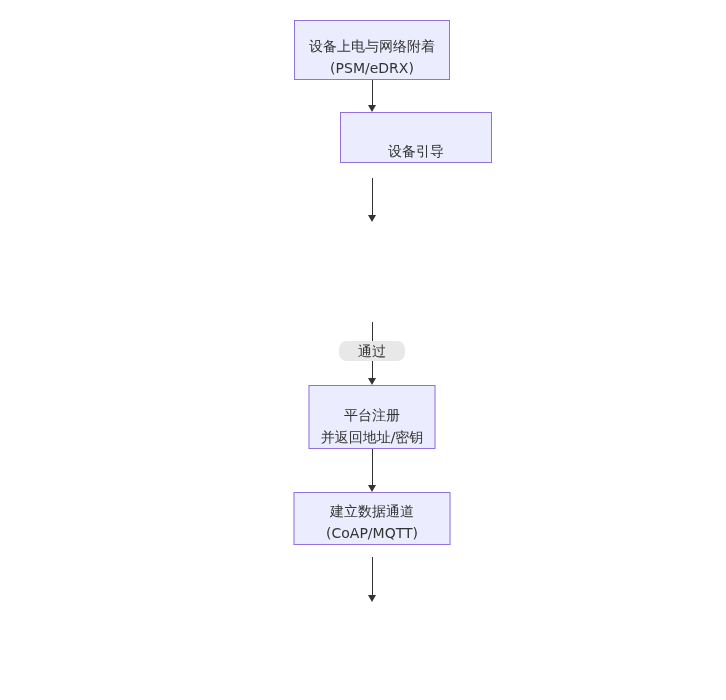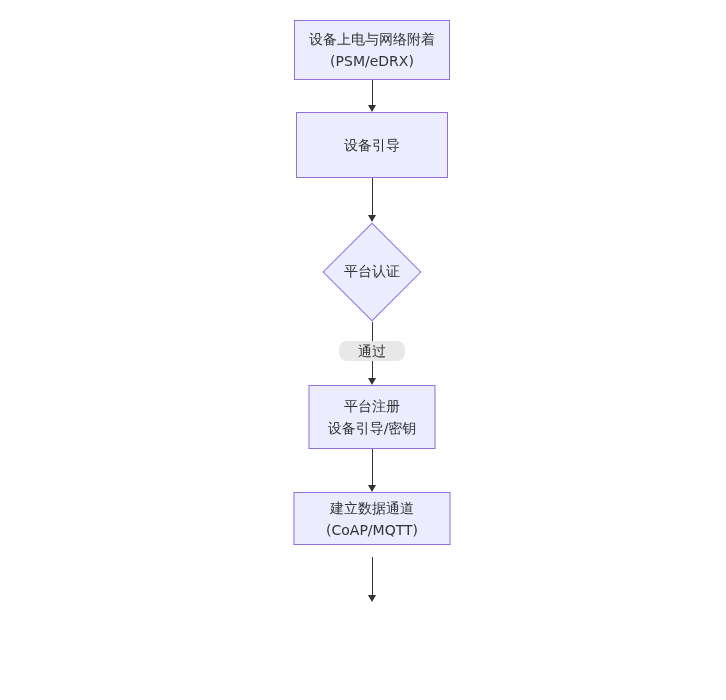--- a/index.html
+++ b/index.html
@@ -18,21 +18,21 @@
     overflow: hidden;
   }
   .node {
     position: absolute;
     left: 372px;
     transform: translateX(-50%);
     background: var(--node_fill, #ECECFF);
     border: 1px solid var(--node_border, #9370DB);
     display: flex;
     flex-direction: column;
-    justify-content: center;
+    justify-content: flex-end;
     align-items: center;
     text-align: center;
     box-sizing: border-box;
   }
   .node .line {
     display: block;
     line-height: 22px;
     white-space: nowrap;
   }
   .connector {
@@ -103,43 +103,39 @@
   <div class="node" style="top:20px; width:156px; height:60px;">
     <span class="line">设备上电与网络附着</span>
     <span class="line">(PSM/eDRX)</span>
   </div>
 
   <div class="connector" style="top:80px; height:32px;">
     <div class="cline"></div>
     <div class="arrowhead"></div>
   </div>
 
-  <div class="node" style="top:112px; width:152px; height:66px;">
+  <div class="node" style="top:112px; width:152px; height:51px;margin-left:44px;">
     <span class="line">设备引导</span>
   </div>
 
   <div class="connector" style="top:178px; height:44px;">
     <div class="cline"></div>
     <div class="arrowhead"></div>
   </div>
 
-  <div class="diamond-wrap" style="top:222px;">
-    <div class="diamond-shape"></div>
-    <div class="diamond-label">平台认证</div>
-  </div>
 
   <div class="connector" style="top:322px; height:63px;">
     <div class="cline"></div>
     <div class="arrowhead"></div>
   </div>
   <div class="edge-label" style="top:341px;">通过</div>
 
   <div class="node" style="top:385px; width:127px; height:64px;">
     <span class="line">平台注册</span>
-    <span class="line">设备引导/密钥</span>
+    <span class="line">并返回地址/密钥</span>
   </div>
 
   <div class="connector" style="top:449px; height:43px;">
     <div class="cline"></div>
     <div class="arrowhead"></div>
   </div>
 
   <div class="node" style="top:492px; width:157px; height:53px;">
     <span class="line">建立数据通道</span>
     <span class="line">(CoAP/MQTT)</span>

